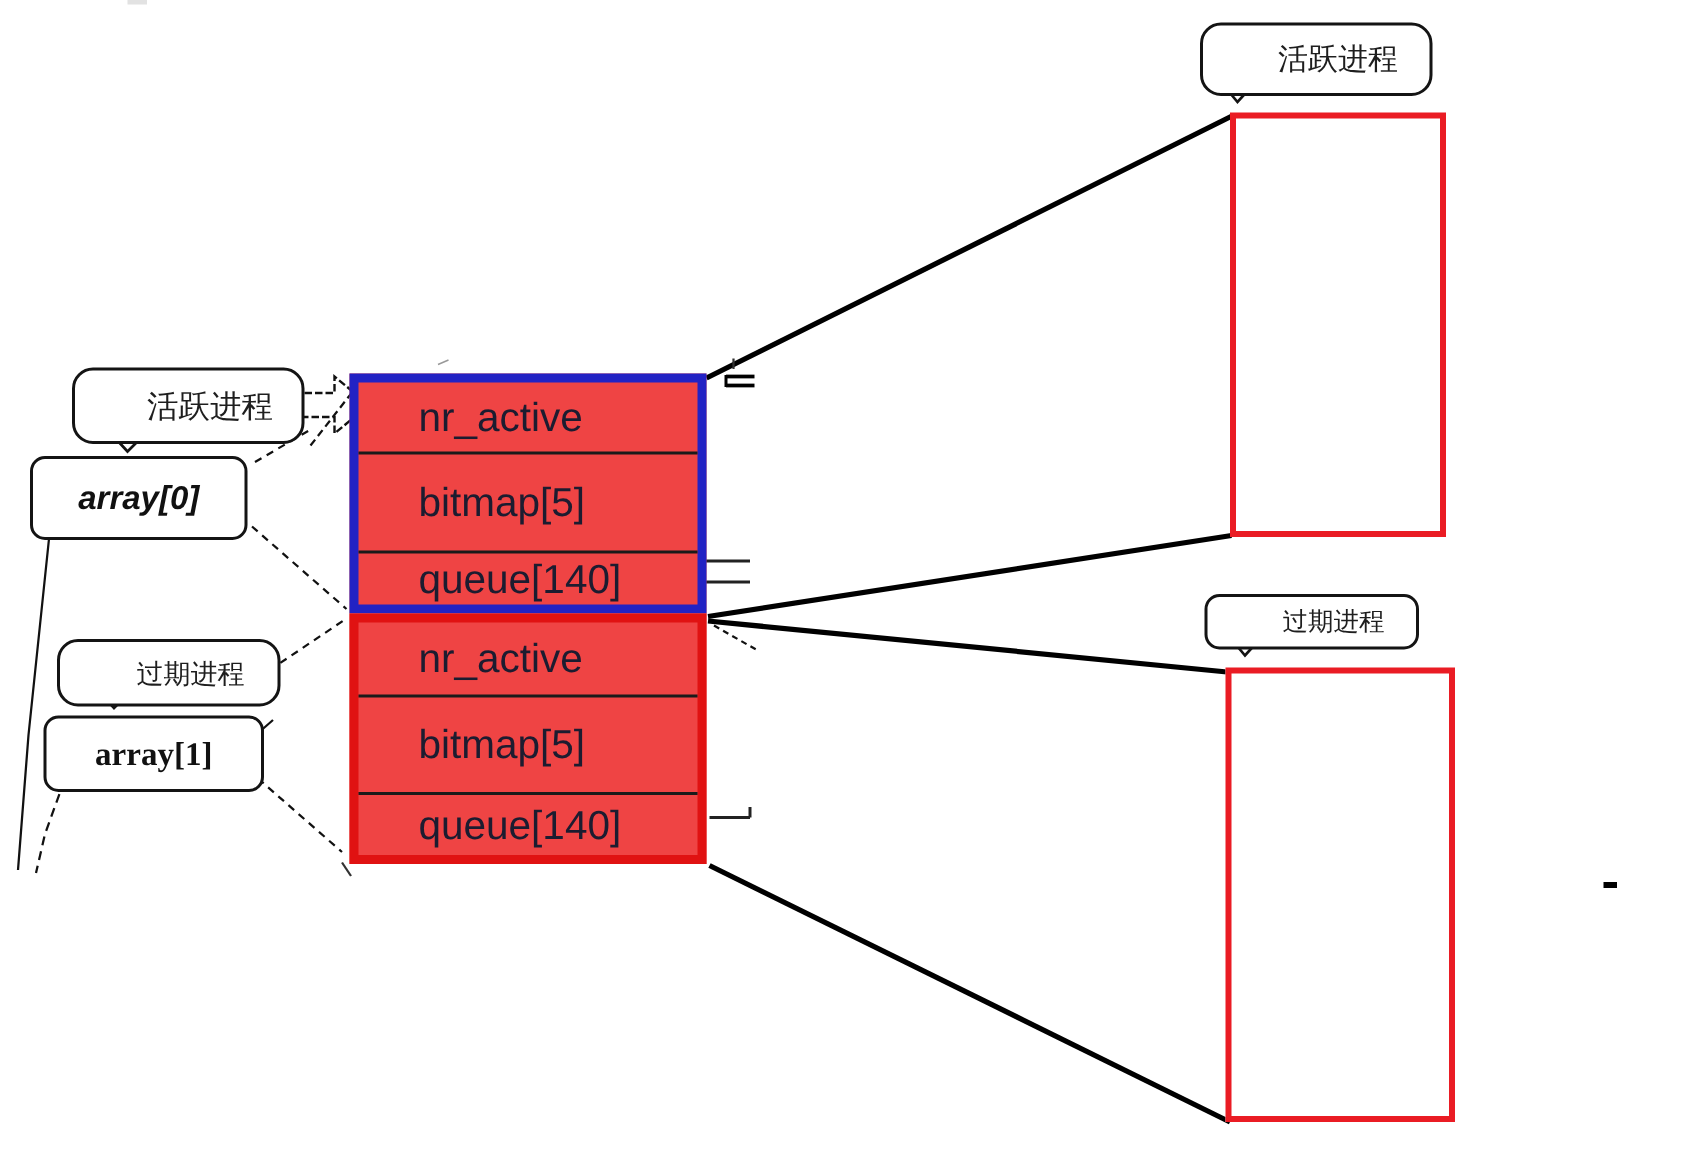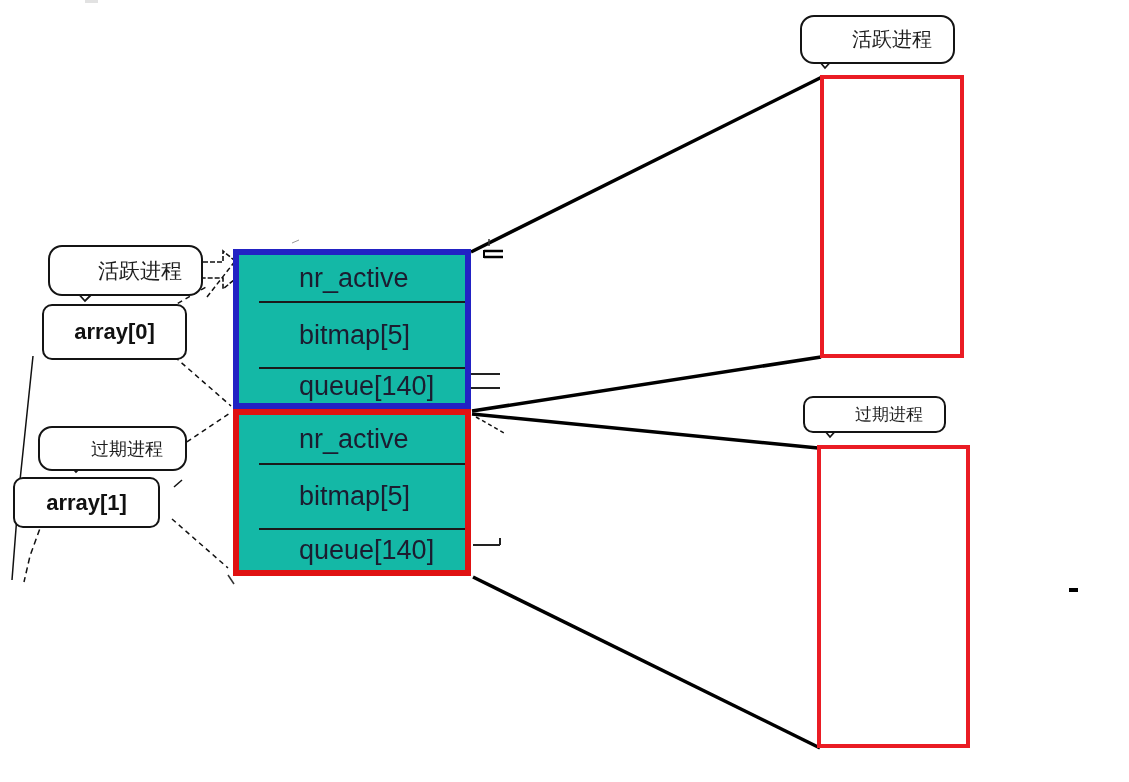--- a/index.html
+++ b/index.html
@@ -30,29 +30,28 @@
 
   
   .arraybox{
     position:absolute;z-index:2;
     background:#ffffff;
     border:2px solid #141414;
     border-radius:10px;
     display:flex;align-items:center;justify-content:center;
     font-weight:bold;font-size:22px;color:#111111;
   }
-  .array0{left:42px; top:304px; width:141px; height:52px;}
-  .array1{left:13px; top:477px; width:143px; height:47px;}
+  .array0{left:20px; top:304px; width:141px; height:52px;font-style:italic;}
+  .array1{left:29px; top:477px; width:143px; height:47px;font-family:Liberation Serif, serif;}
 
   
   .structbox{
     position:absolute;z-index:2;
-    background:#14b8a6;
+    background:#ef4444;
     box-sizing:border-box;
-    padding-left:20px;
   }
   .structbox.active {left:233px; top:249px; width:238px; height:160px; border:6px solid #2222c4;}
   .structbox.expired{left:233px; top:409px; width:238px; height:167px; border:6px solid #e01212;}
   .srow{
     box-sizing:border-box;
     display:flex;align-items:center;
     padding-left:40px;
     font-size:27px;color:#1c1c30;
     border-bottom:2px solid #1a1a1a;
   }

